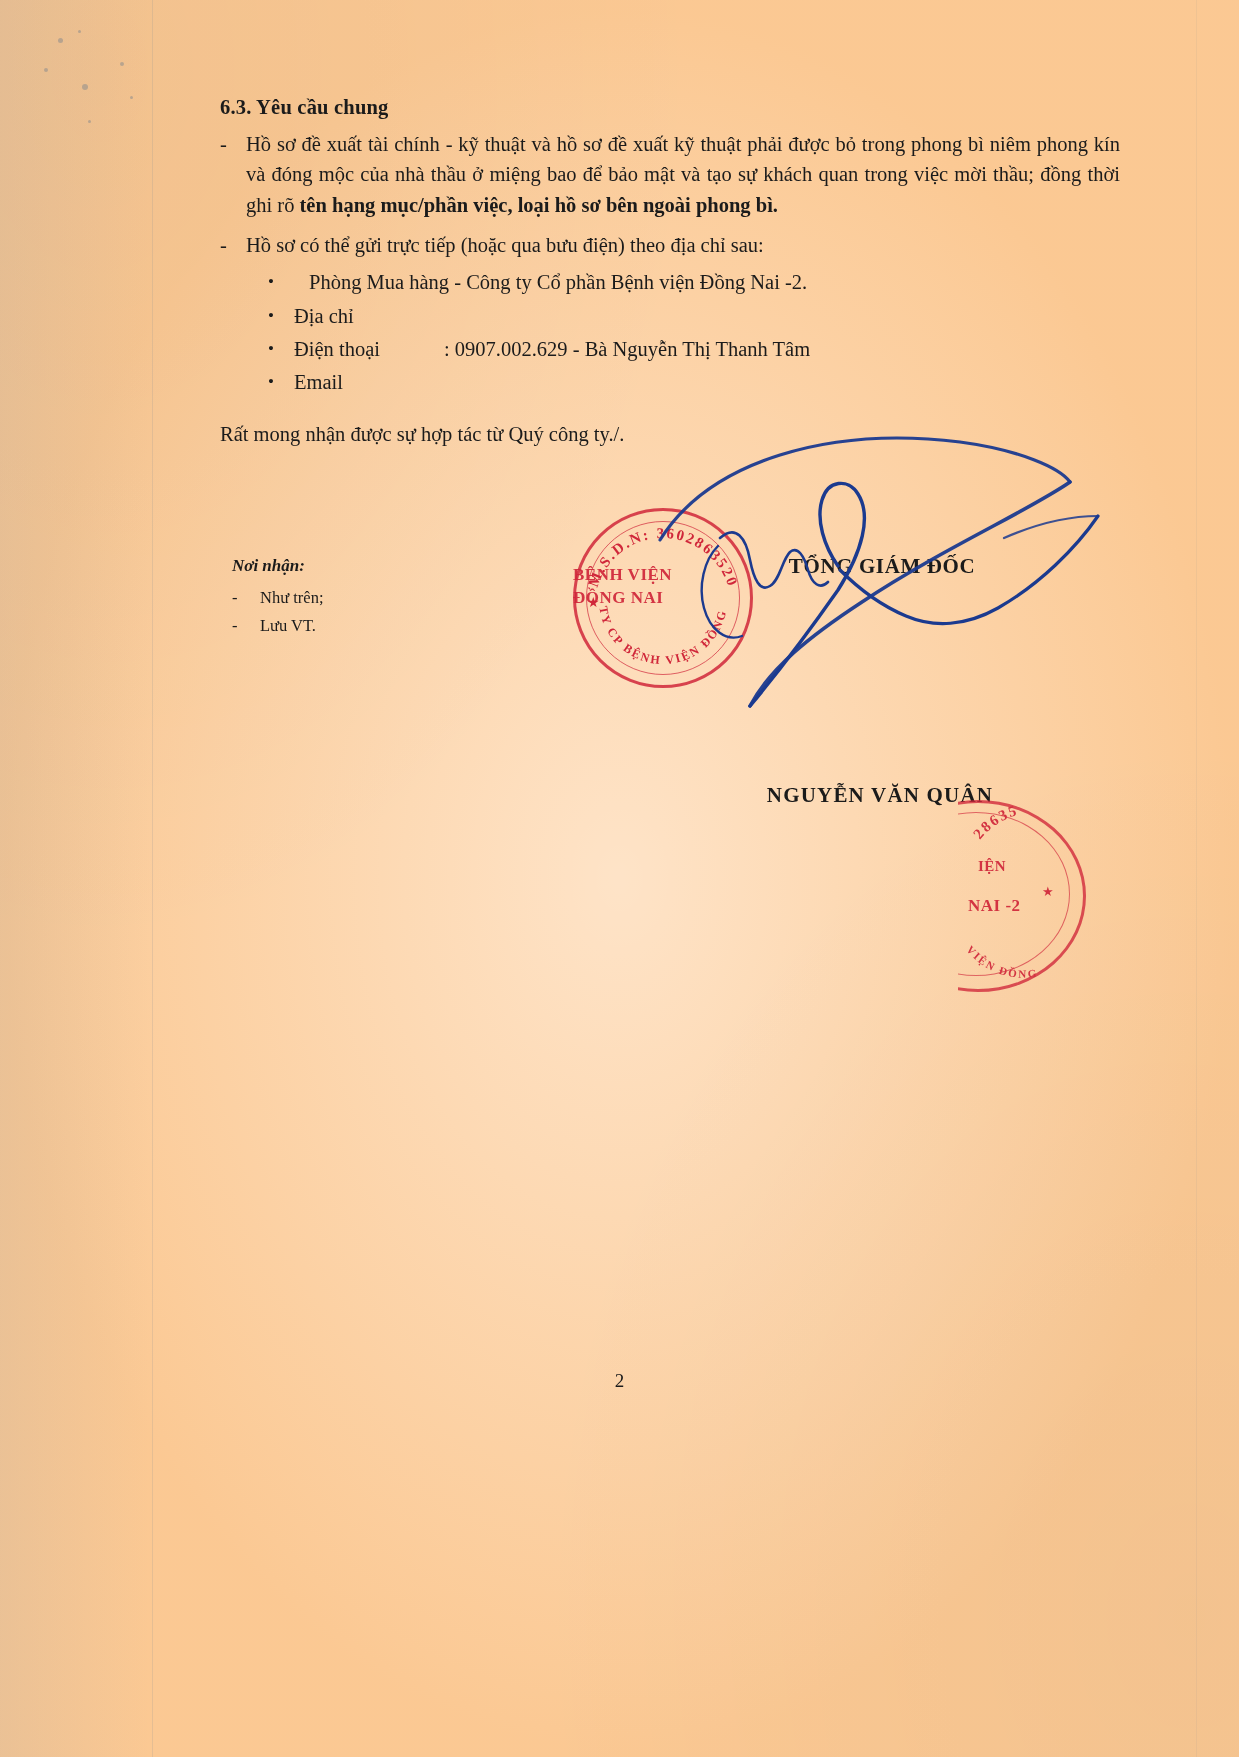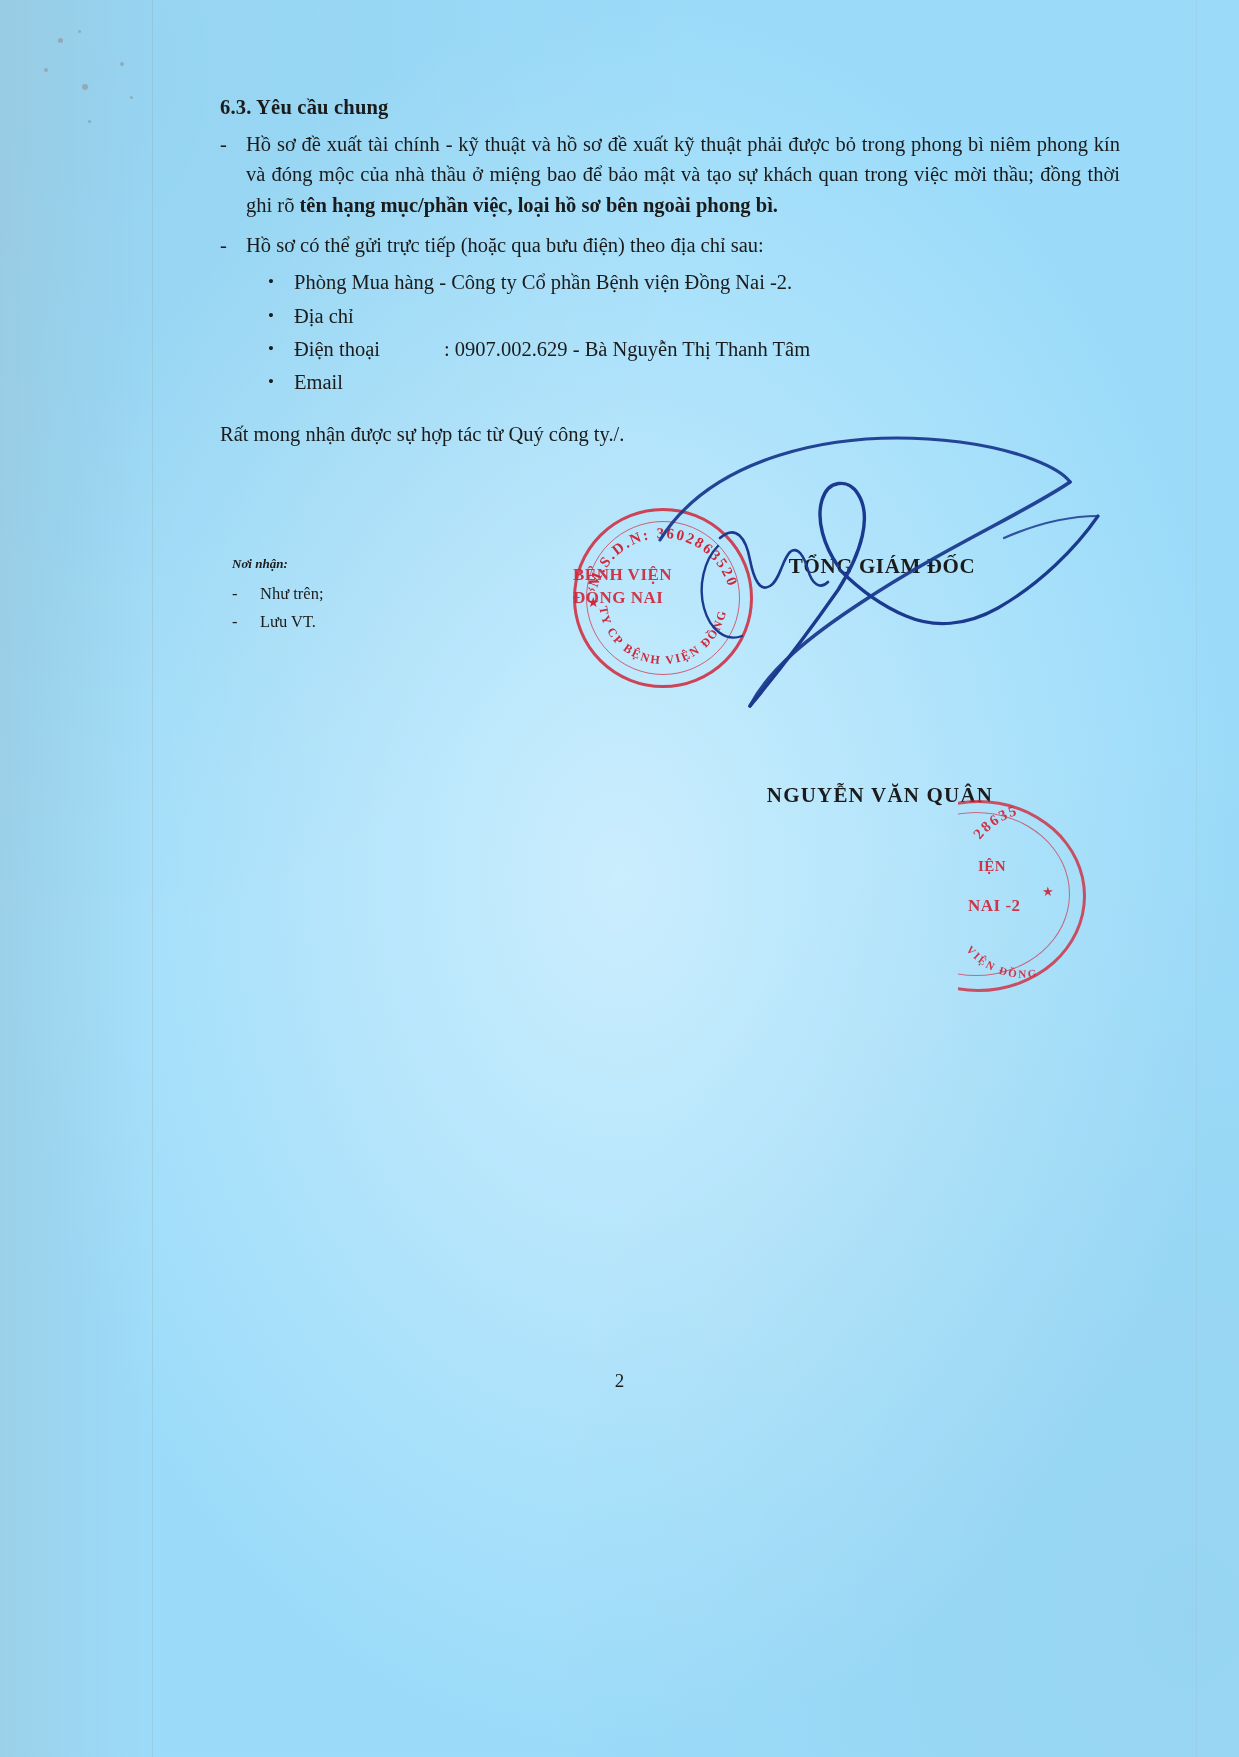--- a/index.html
+++ b/index.html
@@ -4,21 +4,21 @@
 <style>
   html, body {
     margin: 0;
     padding: 0;
     background: #ffffff;
   }
   .page {
     position: relative;
     width: 1239px;
     height: 1757px;
-    background: #7dd3fc;
+    background: #fdba74;
     overflow: hidden;
     font-family: "Liberation Serif", serif;
     color: #1b1b1b;
   }
   
   .scan-tint {
     position: absolute;
     inset: 0;
     background:
       radial-gradient(ellipse at 8% 4%, rgba(0,0,0,0.035), rgba(0,0,0,0) 38%),
@@ -100,20 +100,21 @@
     transform: translateY(-2px);
   }
   .bullets li .lbl {
     flex: 0 0 150px;
   }
   .bullets li .val {
     flex: 1 1 auto;
   }
   .bullets li.single .lbl {
     flex: 0 0 auto;
+    margin-left: 15px;
   }
 
   .para {
     font-size: 20.5px;
     margin: 24px 0 0 0;
   }
   .para.second {
     margin-top: 24px;
   }
 
@@ -126,21 +127,21 @@
   }
   .noi-nhan {
     position: absolute;
     left: 12px;
     top: 0;
     width: 260px;
   }
   .noi-nhan .nn-title {
     font-weight: bold;
     font-style: italic;
-    font-size: 13px;
+    font-size: 17px;
     margin-bottom: 8px;
   }
   .noi-nhan .nn-row {
     display: flex;
     font-size: 16.5px;
     line-height: 1.7;
   }
   .noi-nhan .nn-row .m {
     flex: 0 0 28px;
   }

